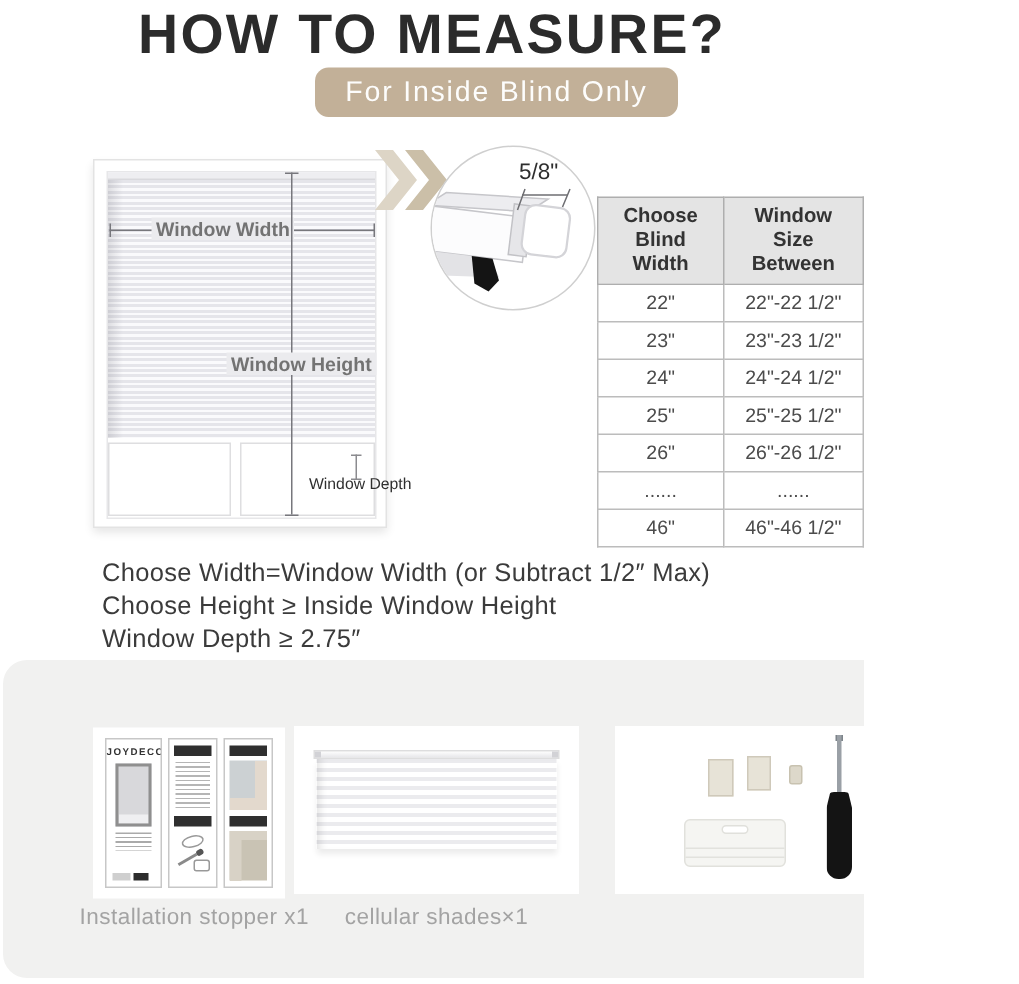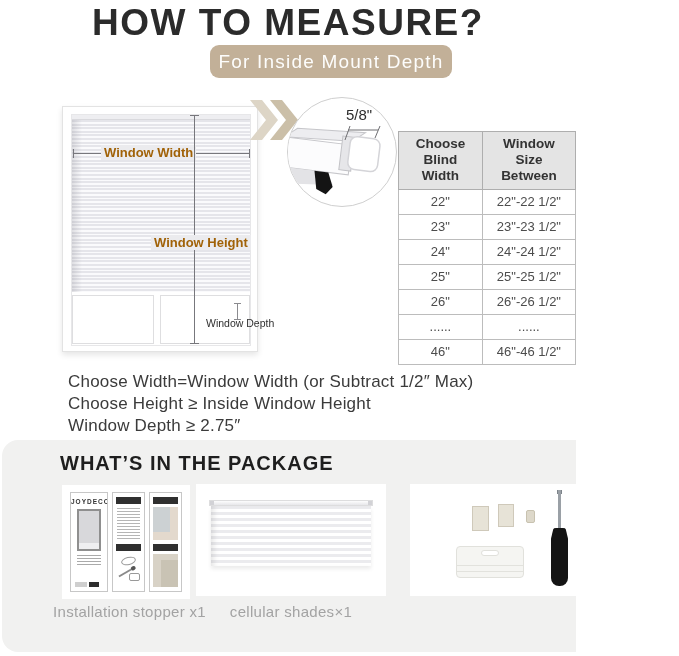--- a/index.html
+++ b/index.html
@@ -29,21 +29,21 @@
   .pane { position:absolute; background:#fff; border:1px solid #dedee0; }
   .pane.left  { left:9px;  top:188px; width:82px; height:49px; }
   .pane.right { left:97px; top:188px; width:90px; height:49px; }
   .handle-mark { position:absolute; left:174px; top:196px; width:1px; height:17px; background:#8b8b8f; }
   .handle-mark::before, .handle-mark::after { content:""; position:absolute; left:-3px; width:7px; height:1px; background:#8b8b8f; }
   .handle-mark::before { top:0; } .handle-mark::after { bottom:0; }
 
   .mline { position:absolute; background:#77777c; }
   .tickv { position:absolute; width:1px; height:9px; background:#77777c; }
   .tickh { position:absolute; width:9px; height:1px; background:#77777c; }
-  .mlabel { position:absolute; font-size:13px; font-weight:700; color:#a16207;
+  .mlabel { position:absolute; font-size:13px; font-weight:700; color:#737373;
             background:#ebebee; padding:0 3px; white-space:nowrap; }
   .mlabel.on-white { background:transparent; font-size:10.5px; }
 
   
   .chevrons { position:absolute; left:250px; top:99px; }
   .callout { position:absolute; left:287px; top:97px; width:110px; height:110px;
              border-radius:50%; background:#fff; border:1.5px solid #cfcfcf; overflow:hidden; }
   .callout-dim { position:absolute; left:58px; top:8px; font-size:15px; color:#2e2e2e; }
 
   
@@ -121,21 +121,21 @@
   .driver .grip { position:absolute; left:1px; top:38px; width:17px; height:58px; background:#141414;
                   border-radius:5px 5px 8px 8px;
                   clip-path:polygon(15% 0,85% 0,100% 18%,100% 100%,0 100%,0 18%); }
 </style>
 </head>
 <body>
 
 <div class="page">
 
   <div class="title">HOW TO MEASURE?</div>
-  <div class="badge">For Inside Mount Depth</div>
+  <div class="badge">For Inside Blind Only</div>
 
   <div class="window">
     <div class="win-open"></div>
     <div class="headrail"></div>
     <div class="shade">
       <div class="shade-edge"></div>
     </div>
     <div class="pane left"></div>
     <div class="pane right"></div>
     <div class="handle-mark"></div>
@@ -213,21 +213,20 @@
     </tbody>
   </table>
 
   <div class="notes">
     <div>Choose Width=Window Width (or Subtract 1/2″ Max)</div>
     <div>Choose Height ≥ Inside Window Height</div>
     <div>Window Depth ≥ 2.75″</div>
   </div>
 
   <div class="package">
-    <div class="pkg-title">WHAT’S IN THE PACKAGE</div>
 
     <div class="card card1">
       <div class="panel" style="flex:1.15;">
         <div class="brand">JOYDECO</div>
         <div class="m-photo"></div>
         <div class="m-lines"></div>
         <div class="m-logo">
             <span class="b1"></span>
             <span class="b2"></span>
           </div>

